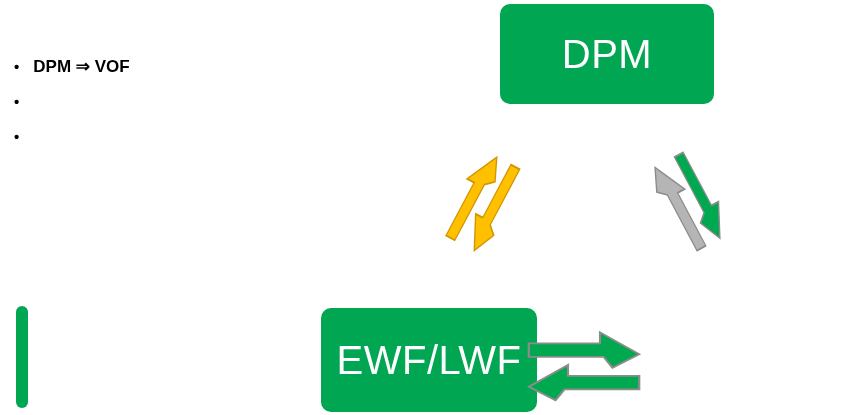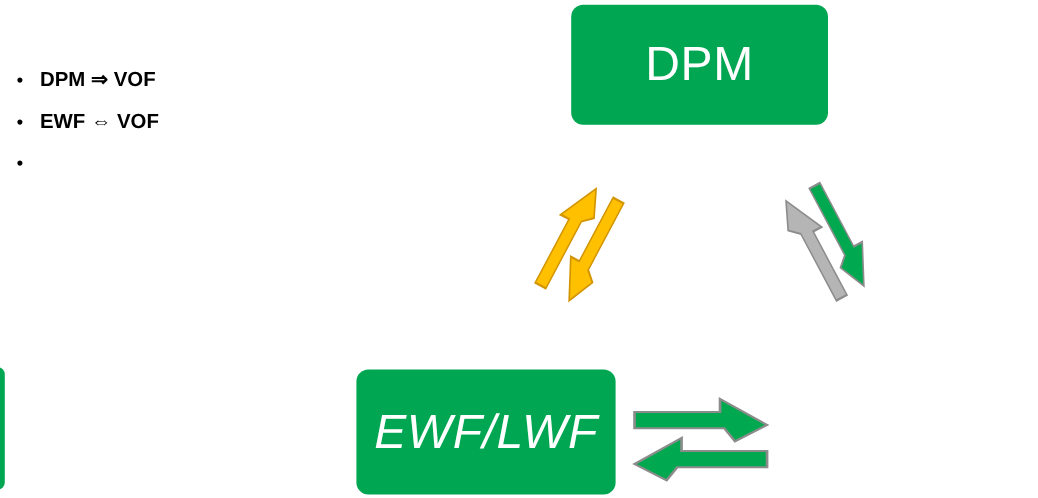--- a/index.html
+++ b/index.html
@@ -42,23 +42,24 @@
     position: absolute;
     background: var(--box-green, #00A651);
     border-radius: 10px;
     display: flex;
     align-items: center;
     justify-content: center;
     color: var(--box-text, #fff);
     font-size: 40px;
     font-weight: normal;
     letter-spacing: 0.5px;
+    margin-left: 24px;
   }
   .node-dpm     { left: 476px; top: 4px;   width: 214px; height: 100px; }
-  .node-ewflwf  { left: 297px; top: 308px; width: 216px; height: 104px; font-style: italic; }
+  .node-ewflwf  { left: 297px; top: 308px; width: 216px; height: 104px; }
   .node-vof     { left: 655px; top: 308px; width: 207px; height: 104px; }
   .node-partial { left: -8px;  top: 306px; width: 12px;  height: 102px; }
 
   
   .arrow-pair {
     position: absolute;
     overflow: visible;
   }
   .arrow-pair svg { display: block; overflow: visible; width: 100%; height: 100%; }
   .pair-gold {
@@ -79,21 +80,20 @@
 
 <div id="slide">
 
   <div class="legend">
     <div class="legend-item">
       <span class="bullet">•</span>
       <span>DPM ⇒ VOF</span>
     </div>
     <div class="legend-item">
       <span class="bullet">•</span>
-      <span>EWF ⇔ VOF</span>
     </div>
     <div class="legend-item">
       <span class="bullet">•</span>
     </div>
   </div>
 
   <div class="node node-dpm">
     <span>DPM</span>
   </div>
 

